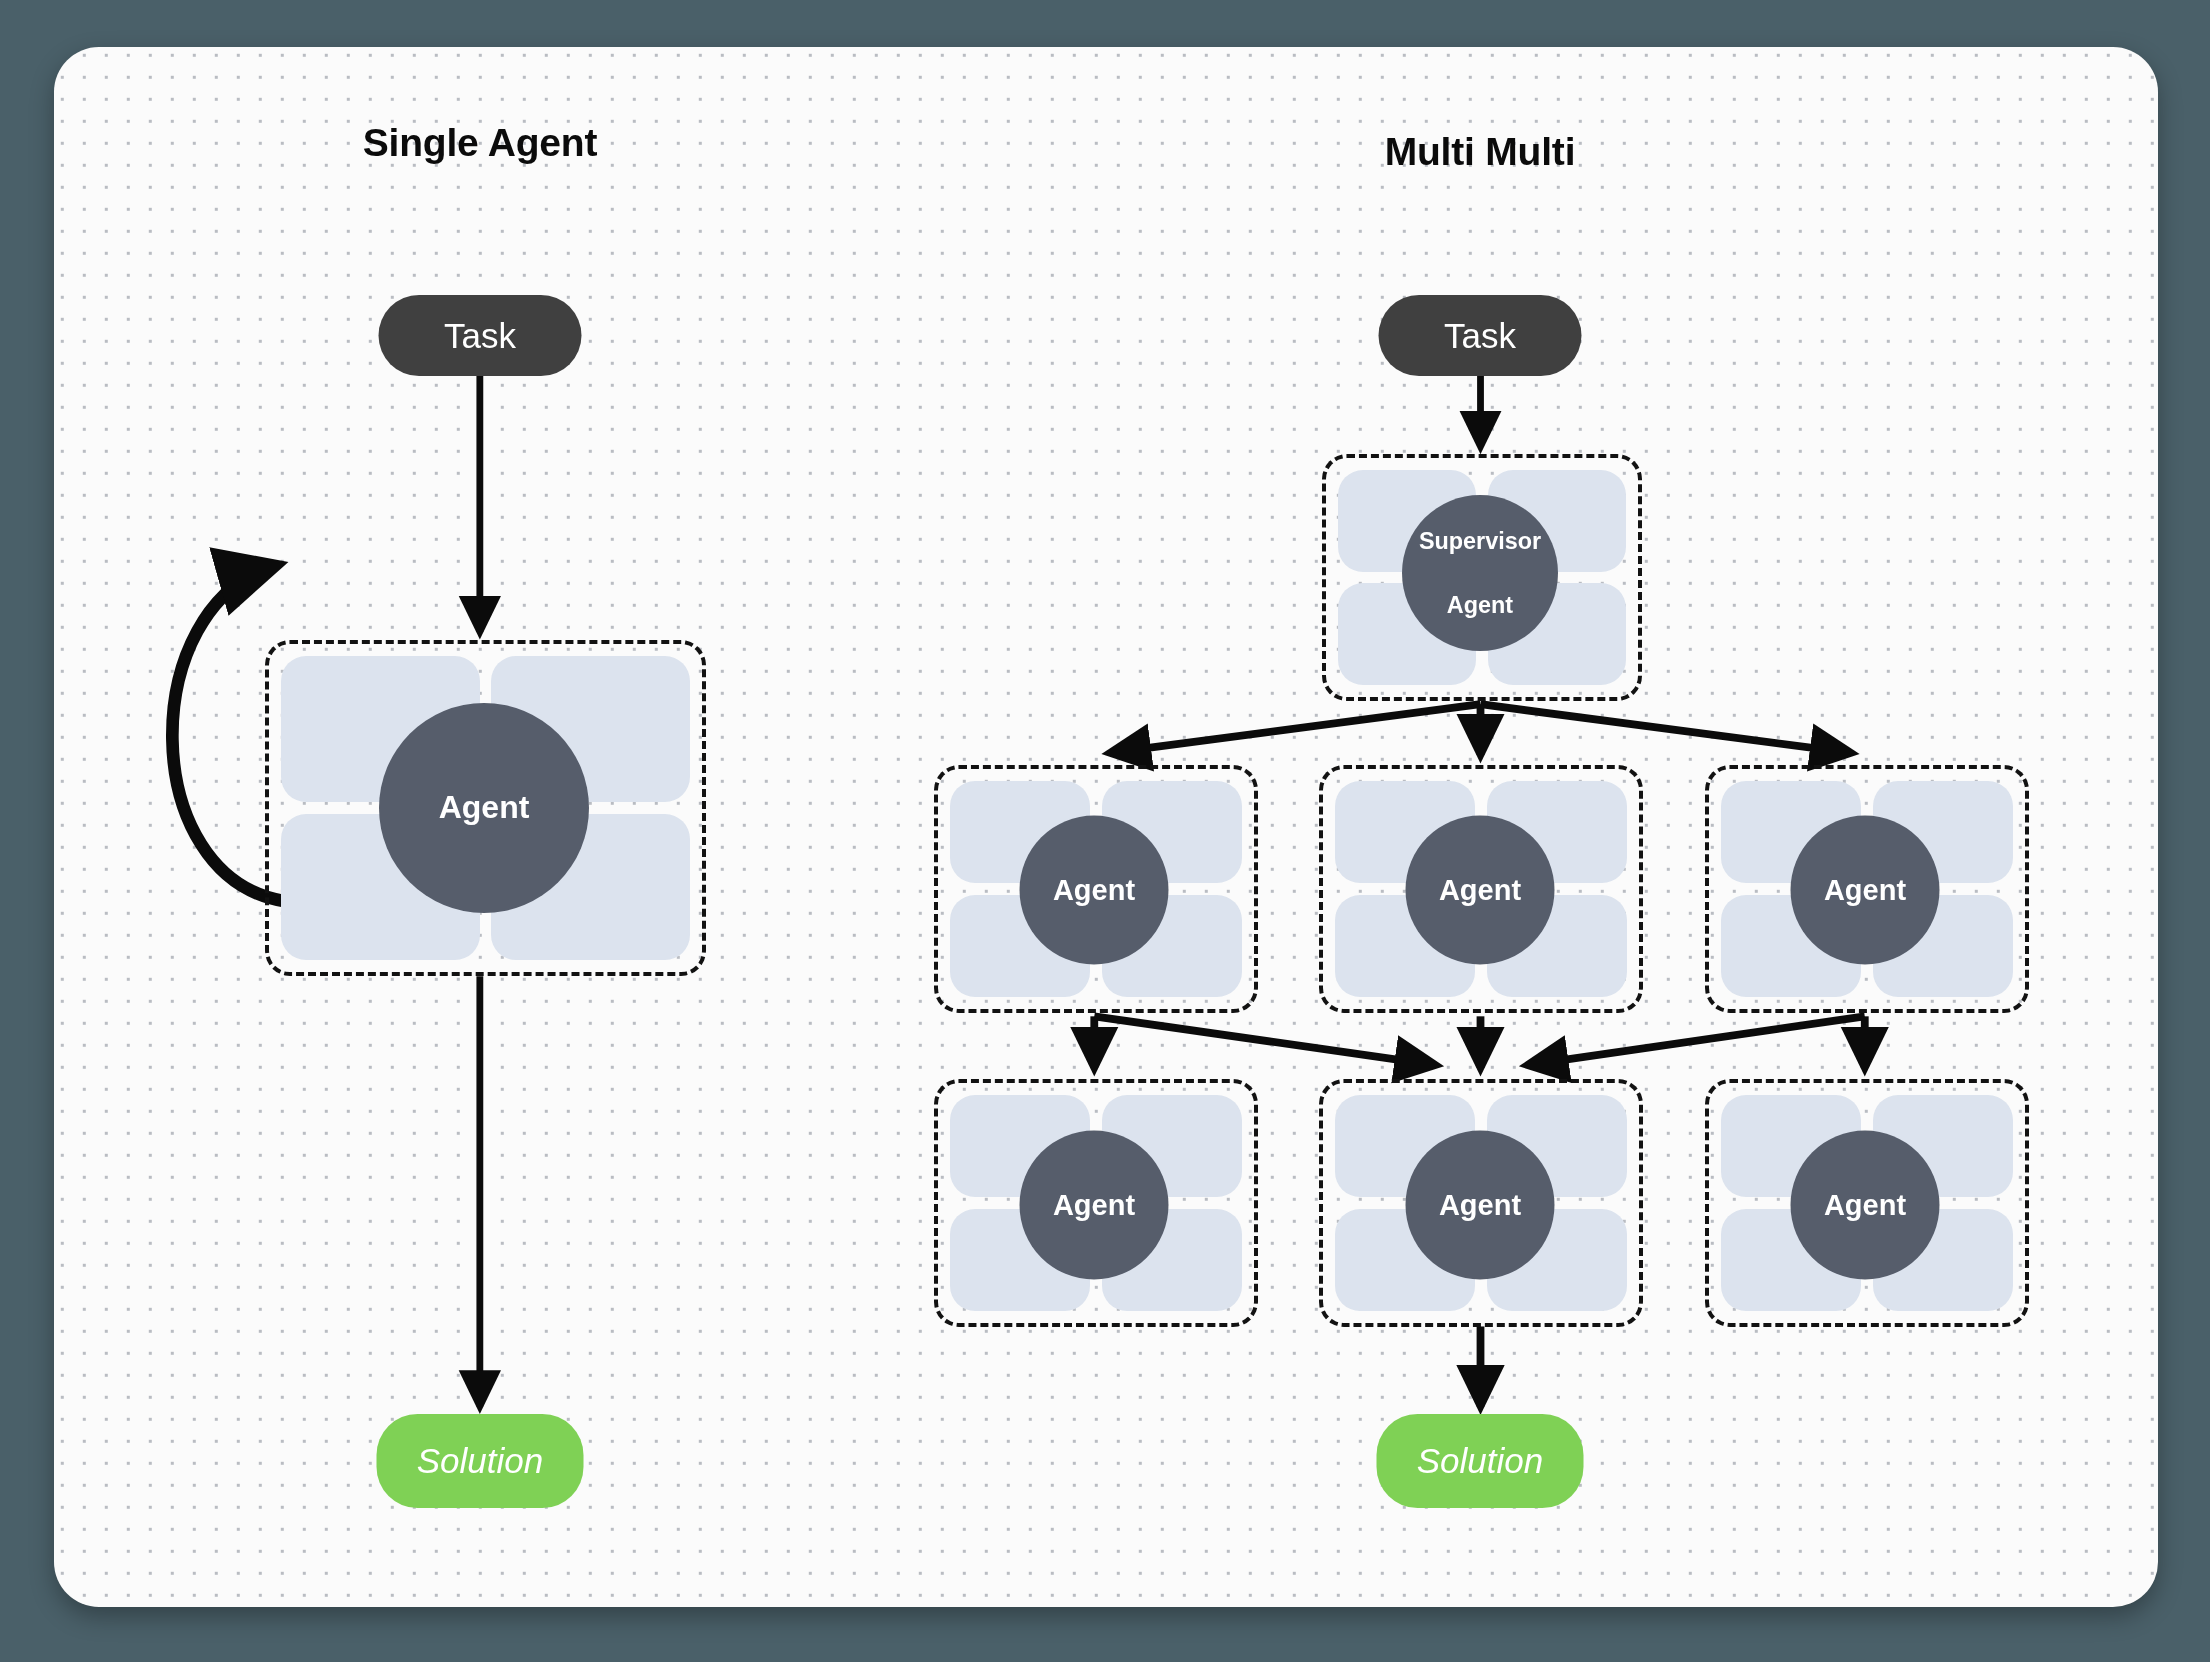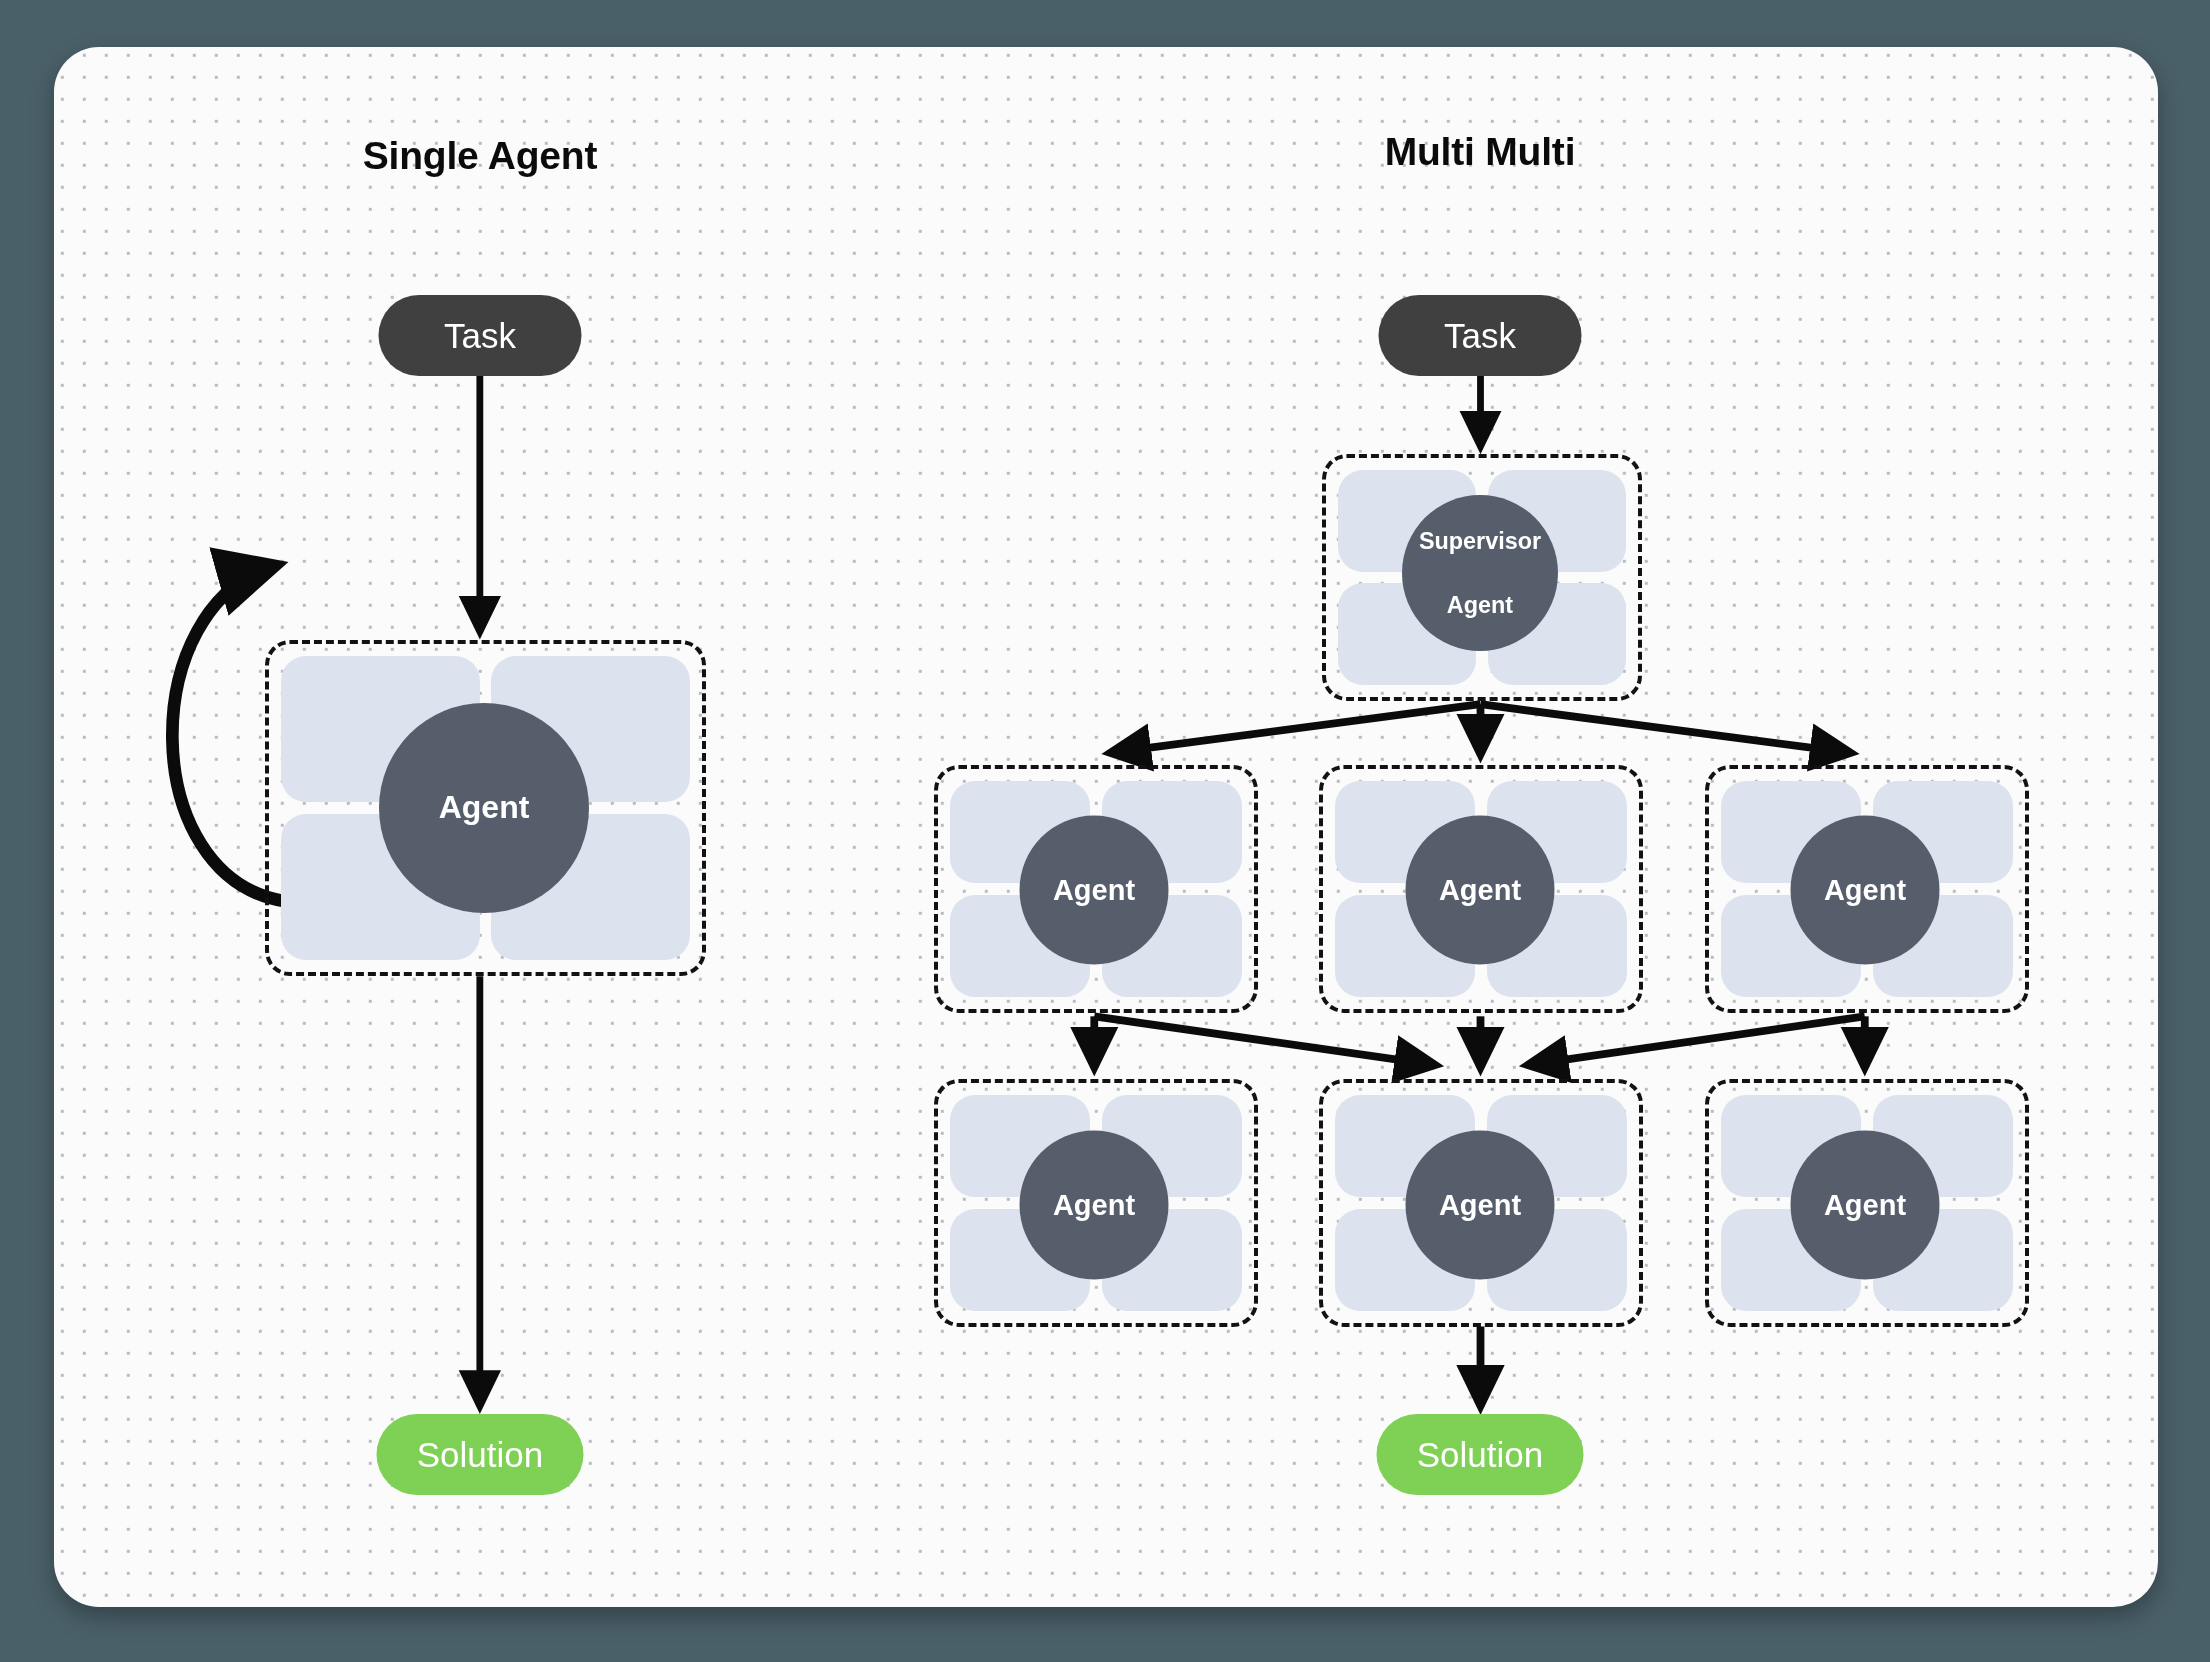--- a/index.html
+++ b/index.html
@@ -71,23 +71,24 @@
     transform: translateX(-50%);
   }
   .pill-task {
     width: 203px;
     height: 81px;
     background: #404040;
     border-radius: 41px;
   }
   .pill-solution {
     width: 207px;
-    height: 81px;
+    height: 94px;
     background: #7fd155;
     border-radius: 41px;
+    font-style: italic;
   }
 
   
   .agent-group {
     position: absolute;
     border: 4.9px dashed #121212;
     border-radius: 25px;
     box-sizing: border-box;
     background: transparent;
   }
@@ -159,21 +160,21 @@
       <line x1="1122" y1="1042" x2="1122" y2="1095" stroke-width="8" marker-end="url(#ah)"></line>
       <line x1="1122" y1="1042" x2="1472" y2="1092" stroke-width="8" marker-end="url(#ah)"></line>
       <line x1="1518" y1="1042" x2="1518" y2="1095" stroke-width="8" marker-end="url(#ah)"></line>
       <line x1="1912" y1="1042" x2="1566" y2="1092" stroke-width="8" marker-end="url(#ah)"></line>
       <line x1="1912" y1="1042" x2="1912" y2="1095" stroke-width="8" marker-end="url(#ah)"></line>
 
       <line x1="1518" y1="1360" x2="1518" y2="1442" stroke-width="8" marker-end="url(#ah)"></line>
     </g>
   </svg>
 
-  <div class="panel-title" style="left:480px; top:134px;">Single Agent</div>
+  <div class="panel-title" style="left:480px; top:121px;">Single Agent</div>
   <div class="panel-title" style="left:1480px; top:130px;">Multi Multi</div>
 
   <div class="pill pill-task" style="left:480px; top:295px;">Task</div>
 
   <div class="agent-group" style="left:265px; top:640px; width:441px; height:336px;">
     <div class="tiles">
       <div class="tile"></div>
       <div class="tile"></div>
       <div class="tile"></div>
       <div class="tile"></div>

